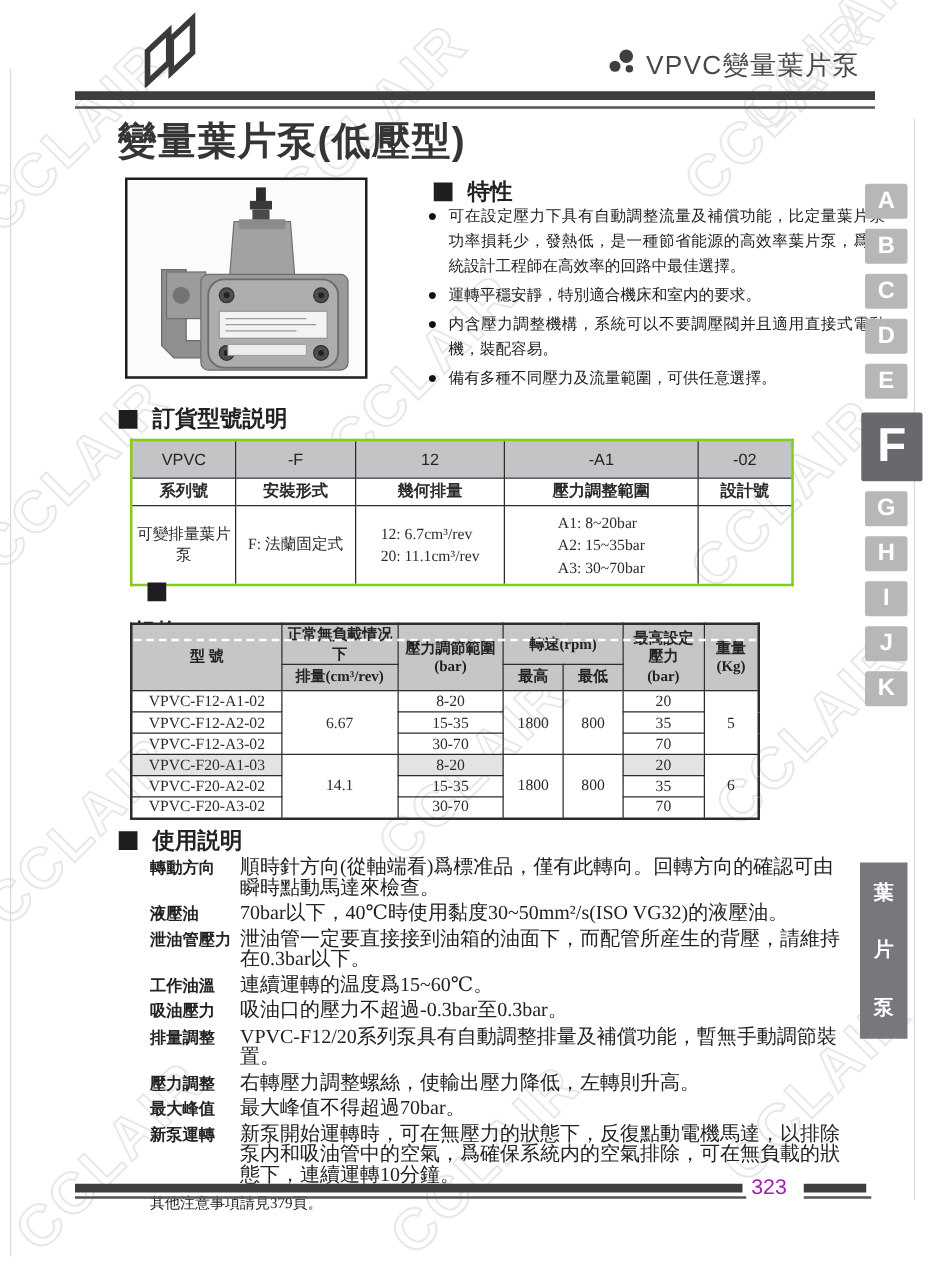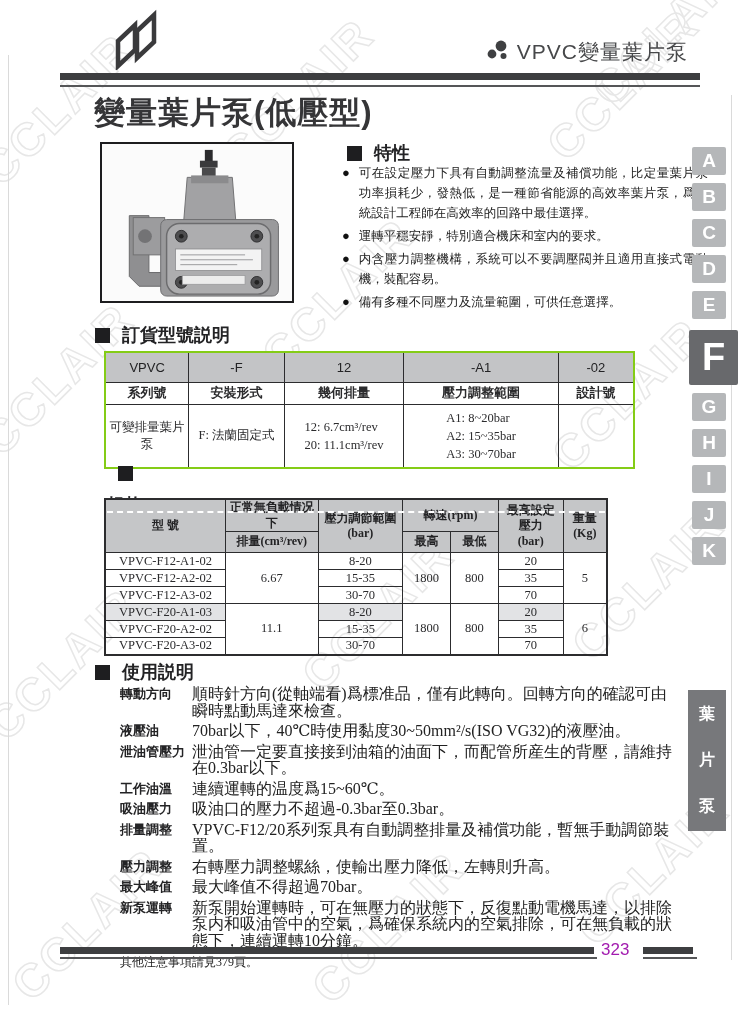--- a/index.html
+++ b/index.html
@@ -295,21 +295,21 @@
         <td>15-35</td>
         <td>35</td>
       </tr>
       <tr>
         <td>VPVC-F12-A3-02</td>
         <td>30-70</td>
         <td>70</td>
       </tr>
       <tr>
         <td class="hl">VPVC-F20-A1-03</td>
-        <td rowspan="3">11.1</td>
+        <td rowspan="3">14.1</td>
         <td class="hl">8-20</td>
         <td rowspan="3">1800</td>
         <td rowspan="3">800</td>
         <td class="hl">20</td>
         <td rowspan="3">6</td>
       </tr>
       <tr>
         <td>VPVC-F20-A2-02</td>
         <td>15-35</td>
         <td>35</td>

